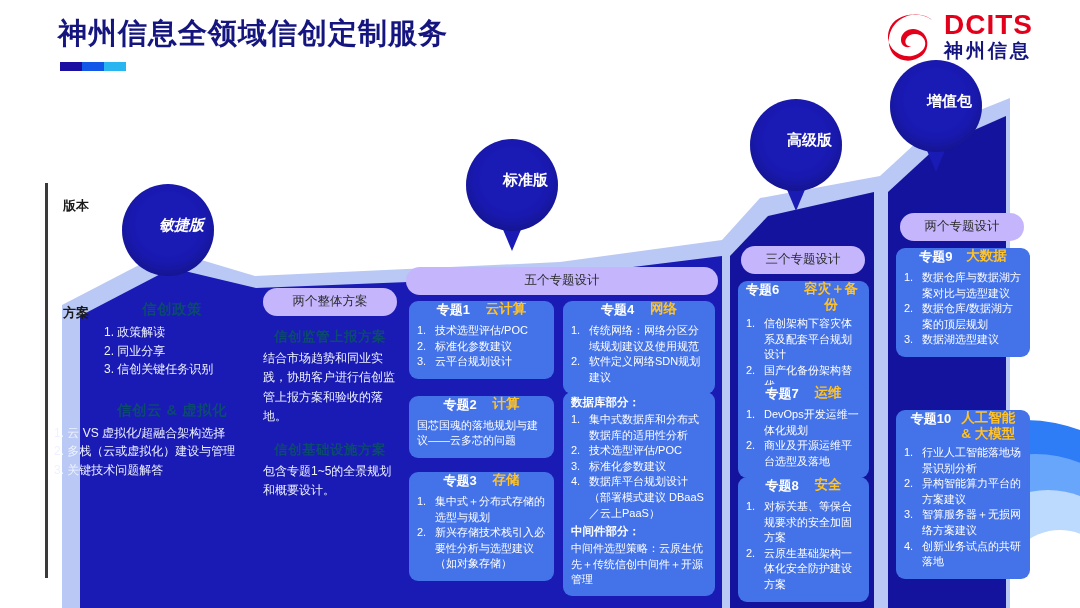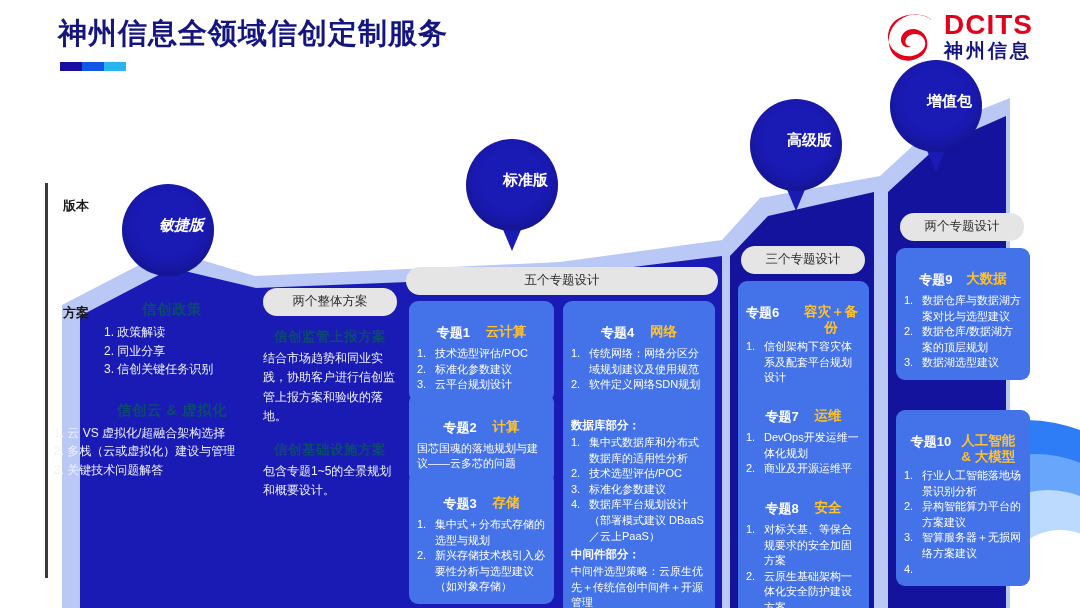--- a/index.html
+++ b/index.html
@@ -59,32 +59,32 @@
     border-top: 50px solid #1a1ab4;
   }
   .pin .ptxt {
     position: absolute; left: 0; top: 32px; width: 92px; text-align: center;
     font-size: 15px; font-weight: 700; color: #fff; z-index: 2; padding-left: 27px;
   }
 
   
   .col { position: absolute; }
   .pill {
-    background: #e5e5e5; border-radius: 999px; text-align: center;
+    background: #c4b5fd; border-radius: 999px; text-align: center;
     font-size: 12.5px; color: #2a2a2a; line-height: 1.1;
     padding: 7px 4px;
   }
   .hdr-gold {
     color: #0c4a6e; font-weight: 700; text-align: center;
     font-size: 14.5px; letter-spacing: .5px;
   }
   .body-txt { color: #eef2ff; font-size: 12px; line-height: 1.55; }
 
   
-  .card { background: #4472e8; border-radius: 9px; padding: 23px 8px 9px; }
+  .card { background: #4472e8; border-radius: 9px; padding: 0 8px 9px; }
   .card .chead { display: flex; align-items: flex-start; justify-content: center; gap: 16px; margin-bottom: 4px; }
   .card .cnum { font-size: 13px; font-weight: 700; color: #ffffff; white-space: nowrap; }
   .card .ctag { font-size: 13.5px; font-weight: 700; color: #ffc227; text-align: center; line-height: 1.15; }
   .card .clist { font-size: 11px; line-height: 1.42; color: #ffffff; }
   .card .clist .li { display: flex; gap: 5px; }
   .card .clist .li .n { flex: 0 0 13px; }
   .card .sub { font-size: 11.5px; color: #ffffff; font-weight: 700; margin: 3px 0 2px; }
   .card .flat { font-size: 11px; line-height: 1.4; color: #ffffff; }
 </style>
 </head>
@@ -196,21 +196,21 @@
           <span class="n">2.</span>
           <span>标准化参数建议</span>
         </div>
       <div class="li">
           <span class="n">3.</span>
           <span>云平台规划设计</span>
         </div>
     </div>
   </div>
 
-  <div class="col card" style="left:409px; top:396px; width:145px;border-radius:6px;">
+  <div class="col card" style="left:409px; top:396px; width:145px;">
     <div class="chead">
       <span class="cnum">专题2</span>
       <span class="ctag">计算</span>
     </div>
     <div class="flat">国芯国魂的落地规划与建议——云多芯的问题</div>
   </div>
 
   <div class="col card" style="left:409px; top:472px; width:145px;">
     <div class="chead">
       <span class="cnum">专题3</span>
@@ -363,17 +363,18 @@
       <div class="li">
           <span class="n">2.</span>
           <span>异构智能算力平台的方案建议</span>
         </div>
       <div class="li">
           <span class="n">3.</span>
           <span>智算服务器＋无损网络方案建议</span>
         </div>
       <div class="li">
           <span class="n">4.</span>
+          <span>创新业务试点的共研落地</span>
         </div>
     </div>
   </div>
 
 </div>
 
 </body></html>

